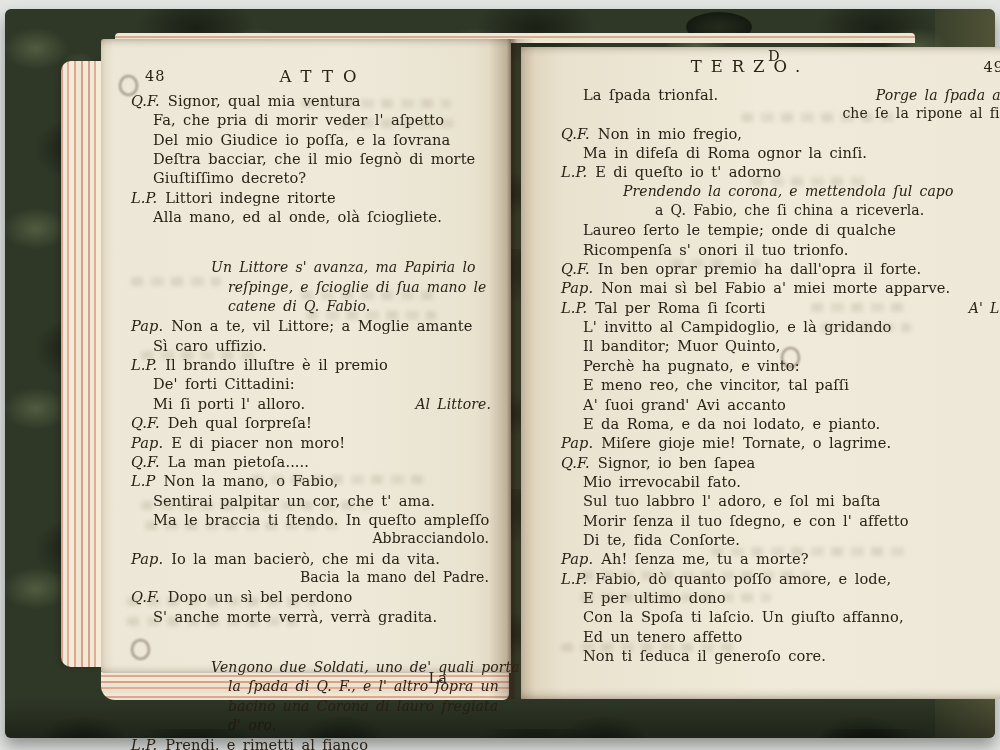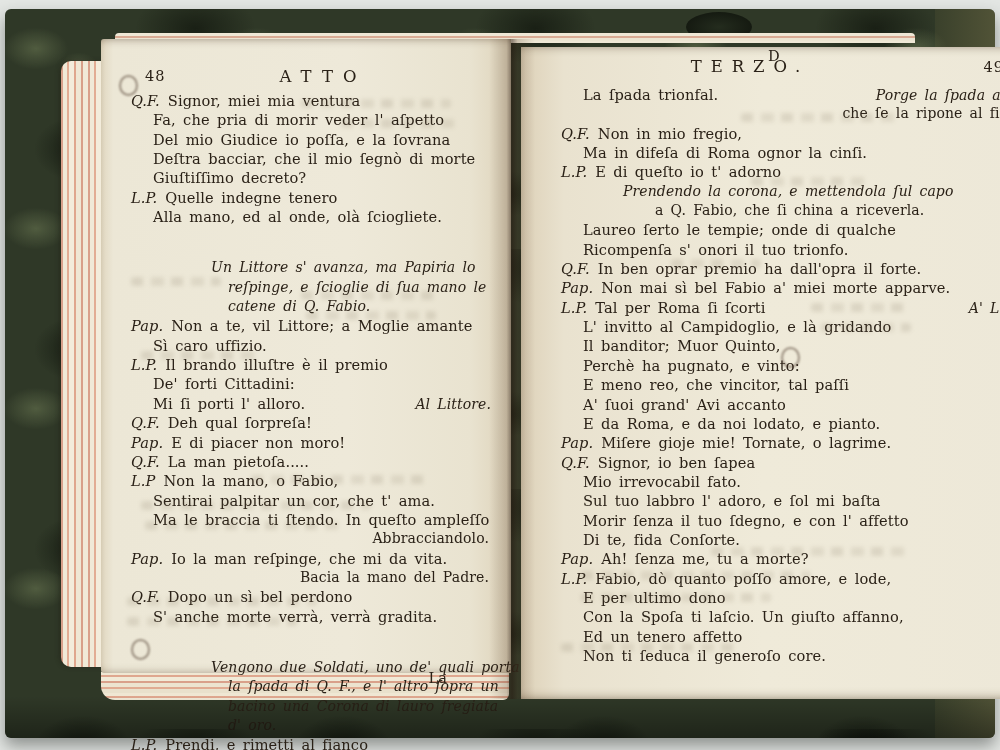--- a/index.html
+++ b/index.html
@@ -143,37 +143,37 @@
     <div id="leafstack-bottom"></div>
 
     <div id="page-left" class="page">
       <div id="head-left" class="running-head">
         <span class="pagenum">48</span>
         <span class="title">ATTO</span>
       </div>
       <div id="text-left" class="text-col">
           <div class="line speaker">
             <span class="sp-label">Q.F.</span>
-            <span class="t">Signor, miei mia ventura</span>
+            <span class="t">Signor, qual mia ventura</span>
           </div>
           <div class="line verse">
             <span class="t">Fa, che pria di morir veder l' aſpetto</span>
           </div>
           <div class="line verse">
             <span class="t">Del mio Giudice io poſſa, e la ſovrana</span>
           </div>
           <div class="line verse">
             <span class="t">Deſtra bacciar, che il mio ſegnò di morte</span>
           </div>
           <div class="line verse">
             <span class="t">Giuſtiſſimo decreto?</span>
           </div>
           <div class="line speaker">
             <span class="sp-label">L.P.</span>
-            <span class="t">Quelle indegne tenero</span>
+            <span class="t">Littori indegne ritorte</span>
           </div>
           <div class="line verse">
             <span class="t">Alla mano, ed al onde, olà ſciogliete.</span>
           </div>
           <div class="line stage">
             <span class="t">Un Littore s' avanza, ma Papiria lo</span>
           </div>
           <div class="line stage-cont">
             <span class="t">reſpinge, e ſcioglie di ſua mano le</span>
           </div>
@@ -218,21 +218,21 @@
             <span class="t">Sentirai palpitar un cor, che t' ama.</span>
           </div>
           <div class="line verse">
             <span class="t">Ma le braccia ti ſtendo. In queſto ampleſſo</span>
           </div>
           <div class="line stage-right">
             <span class="t">Abbracciandolo.</span>
           </div>
           <div class="line speaker">
             <span class="sp-label">Pap.</span>
-            <span class="t">Io la man reſpinge, che mi da vita.</span>
+            <span class="t">Io la man bacierò, che mi da vita.</span>
           </div>
           <div class="line stage-right">
             <span class="t">Bacia la mano del Padre.</span>
           </div>
           <div class="line speaker">
             <span class="sp-label">Q.F.</span>
             <span class="t">Dopo un sì bel perdono</span>
           </div>
           <div class="line verse">
             <span class="t">S' anche morte verrà, verrà gradita.</span>

